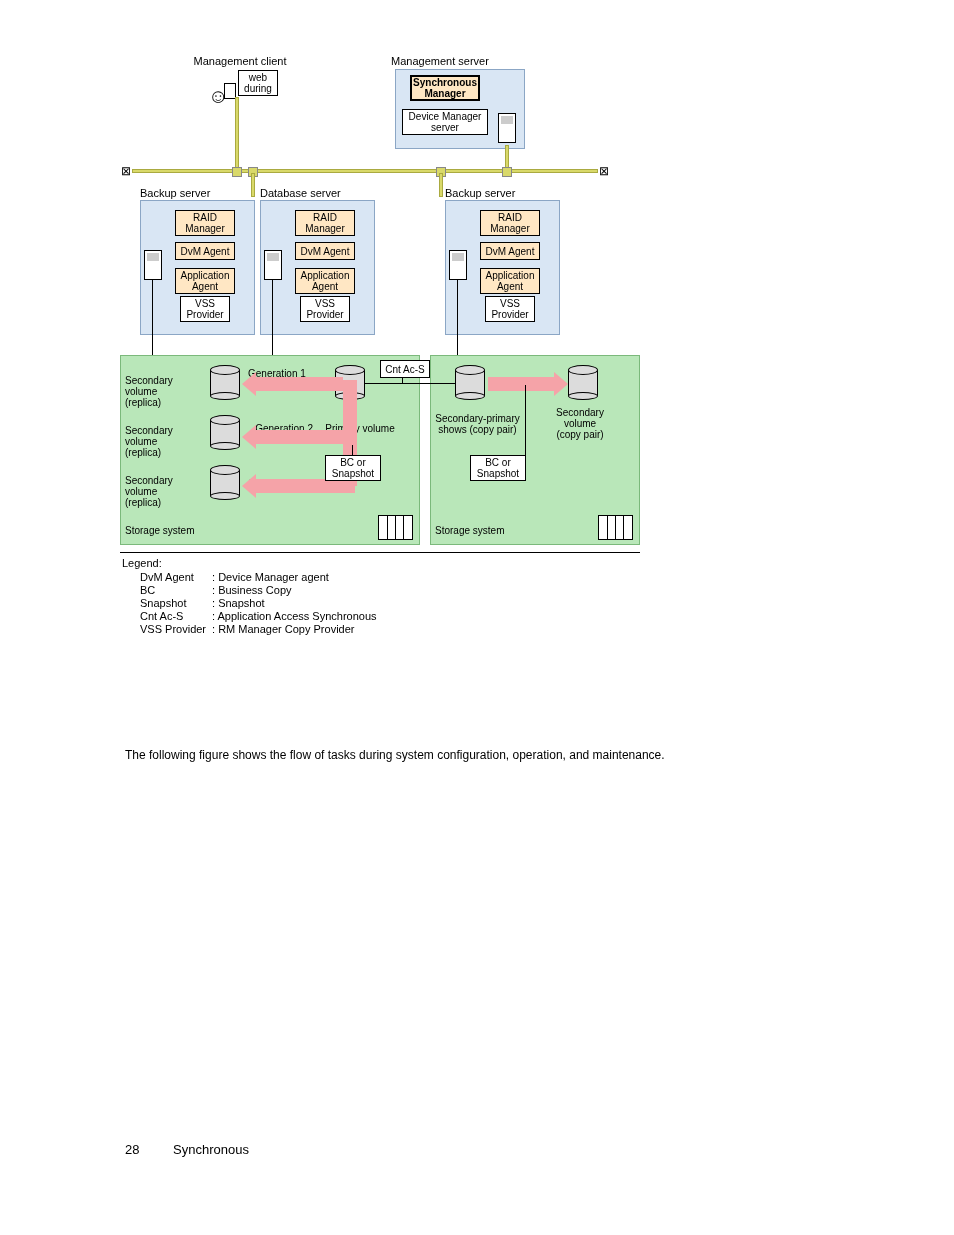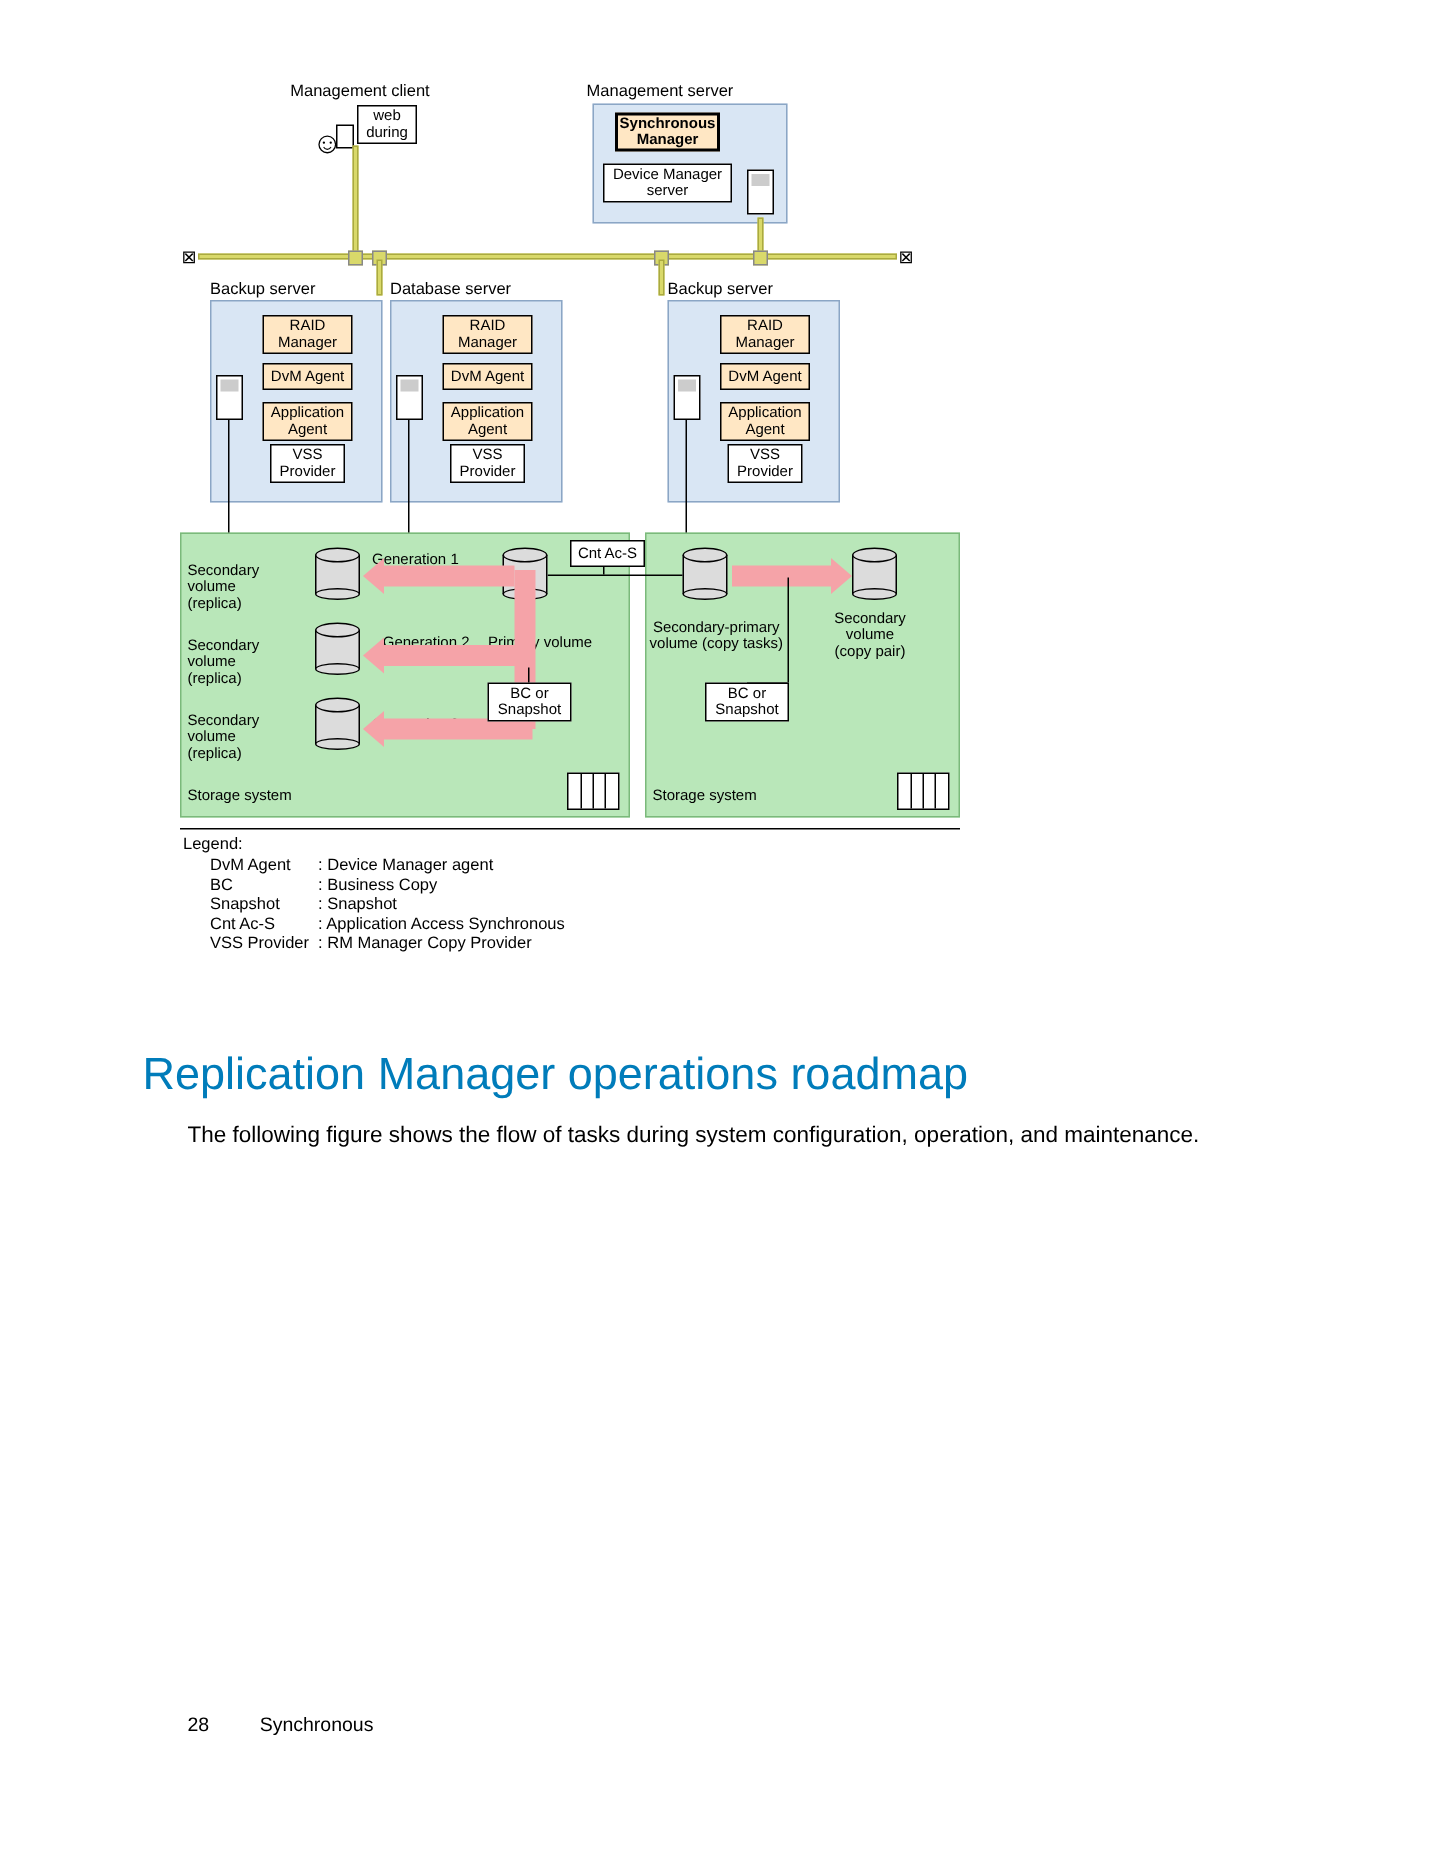--- a/index.html
+++ b/index.html
@@ -38,21 +38,21 @@
   .connector-sq { position:absolute; width:10px; height:10px; background:#d9d96a; border:1px solid #888;}
   .connector-x { position:absolute; width:12px; height:12px; font-size:12px; line-height:12px; text-align:center;}
   .arrow-pink { position:absolute; background:#f5a3a8; }
   .arrow-pink.h { height:14px; }
   .arrow-pink.v { width:14px; }
   .tri-left { position:absolute; width:0;height:0;border-top:12px solid transparent;border-bottom:12px solid transparent;border-right:14px solid #f5a3a8;}
   .tri-right { position:absolute; width:0;height:0;border-top:12px solid transparent;border-bottom:12px solid transparent;border-left:14px solid #f5a3a8;}
   .person { position:absolute; font-size:20px; }
   .figcaption { position:absolute; left:130px; top:650px; width:700px; color:#007cba; font-weight:bold; font-size:14px; }
   .heading { position:absolute; left:95px; top:700px; font-size:30px; color:#007cba; font-weight:normal; }
-  .bodytext { position:absolute; left:125px; top:748px; font-size:15px; width:760px; }
+  .bodytext { position:absolute; left:125px; top:748px; font-size:12px; width:760px; }
   .footer { position:absolute; left:125px; top:1142px; font-size:13px; }
   .footer .pg { margin-right: 30px; }
   table.legend { position:absolute; font-size:11px; border-collapse:collapse;}
   table.legend td { padding: 0 6px 1px 0; vertical-align:top;}
 </style>
 </head>
 <body>
 
 <div class="page">
   <div class="diagram">
@@ -189,21 +189,21 @@
         <div class="body"></div>
         <div class="bot"></div>
         <div class="top"></div>
       </div>
     <div class="cylinder" style="left:448px;top:310px;">
         <div class="body"></div>
         <div class="bot"></div>
         <div class="top"></div>
       </div>
     <div class="lbl small" style="left:310px;top:358px;width:95px;white-space:pre;">Secondary-primary
-volume (copy tasks)</div>
+shows (copy pair)</div>
     <div class="lbl small" style="left:420px;top:352px;width:80px;white-space:pre;">Secondary
 volume
 (copy pair)</div>
     <div class="lbl small" style="left:315px;top:470px;width:90px;text-align:left;">Storage system</div>
 
     <div class="arrow-pink h" style="left:368px;top:322px;width:68px;"></div>
     <div class="tri-right" style="left:434px;top:317px;"></div>
 
     <div class="plainbox" style="left:350px;top:400px;width:56px;height:26px;white-space:pre;">BC or
 Snapshot</div>
@@ -237,20 +237,19 @@
             <td>: Application Access Synchronous</td>
           </tr>
       <tr>
             <td>VSS Provider</td>
             <td>: RM Manager Copy Provider</td>
           </tr>
     </tbody>
       </table>
   </div>
 
-  <div class="heading">Replication Manager operations roadmap</div>
   <div class="bodytext">The following figure shows the flow of tasks during system configuration, operation, and maintenance.</div>
 
   <div class="footer">
     <span class="pg">28</span>
     <span>Synchronous</span>
   </div>
 </div>
 
 </body></html>

